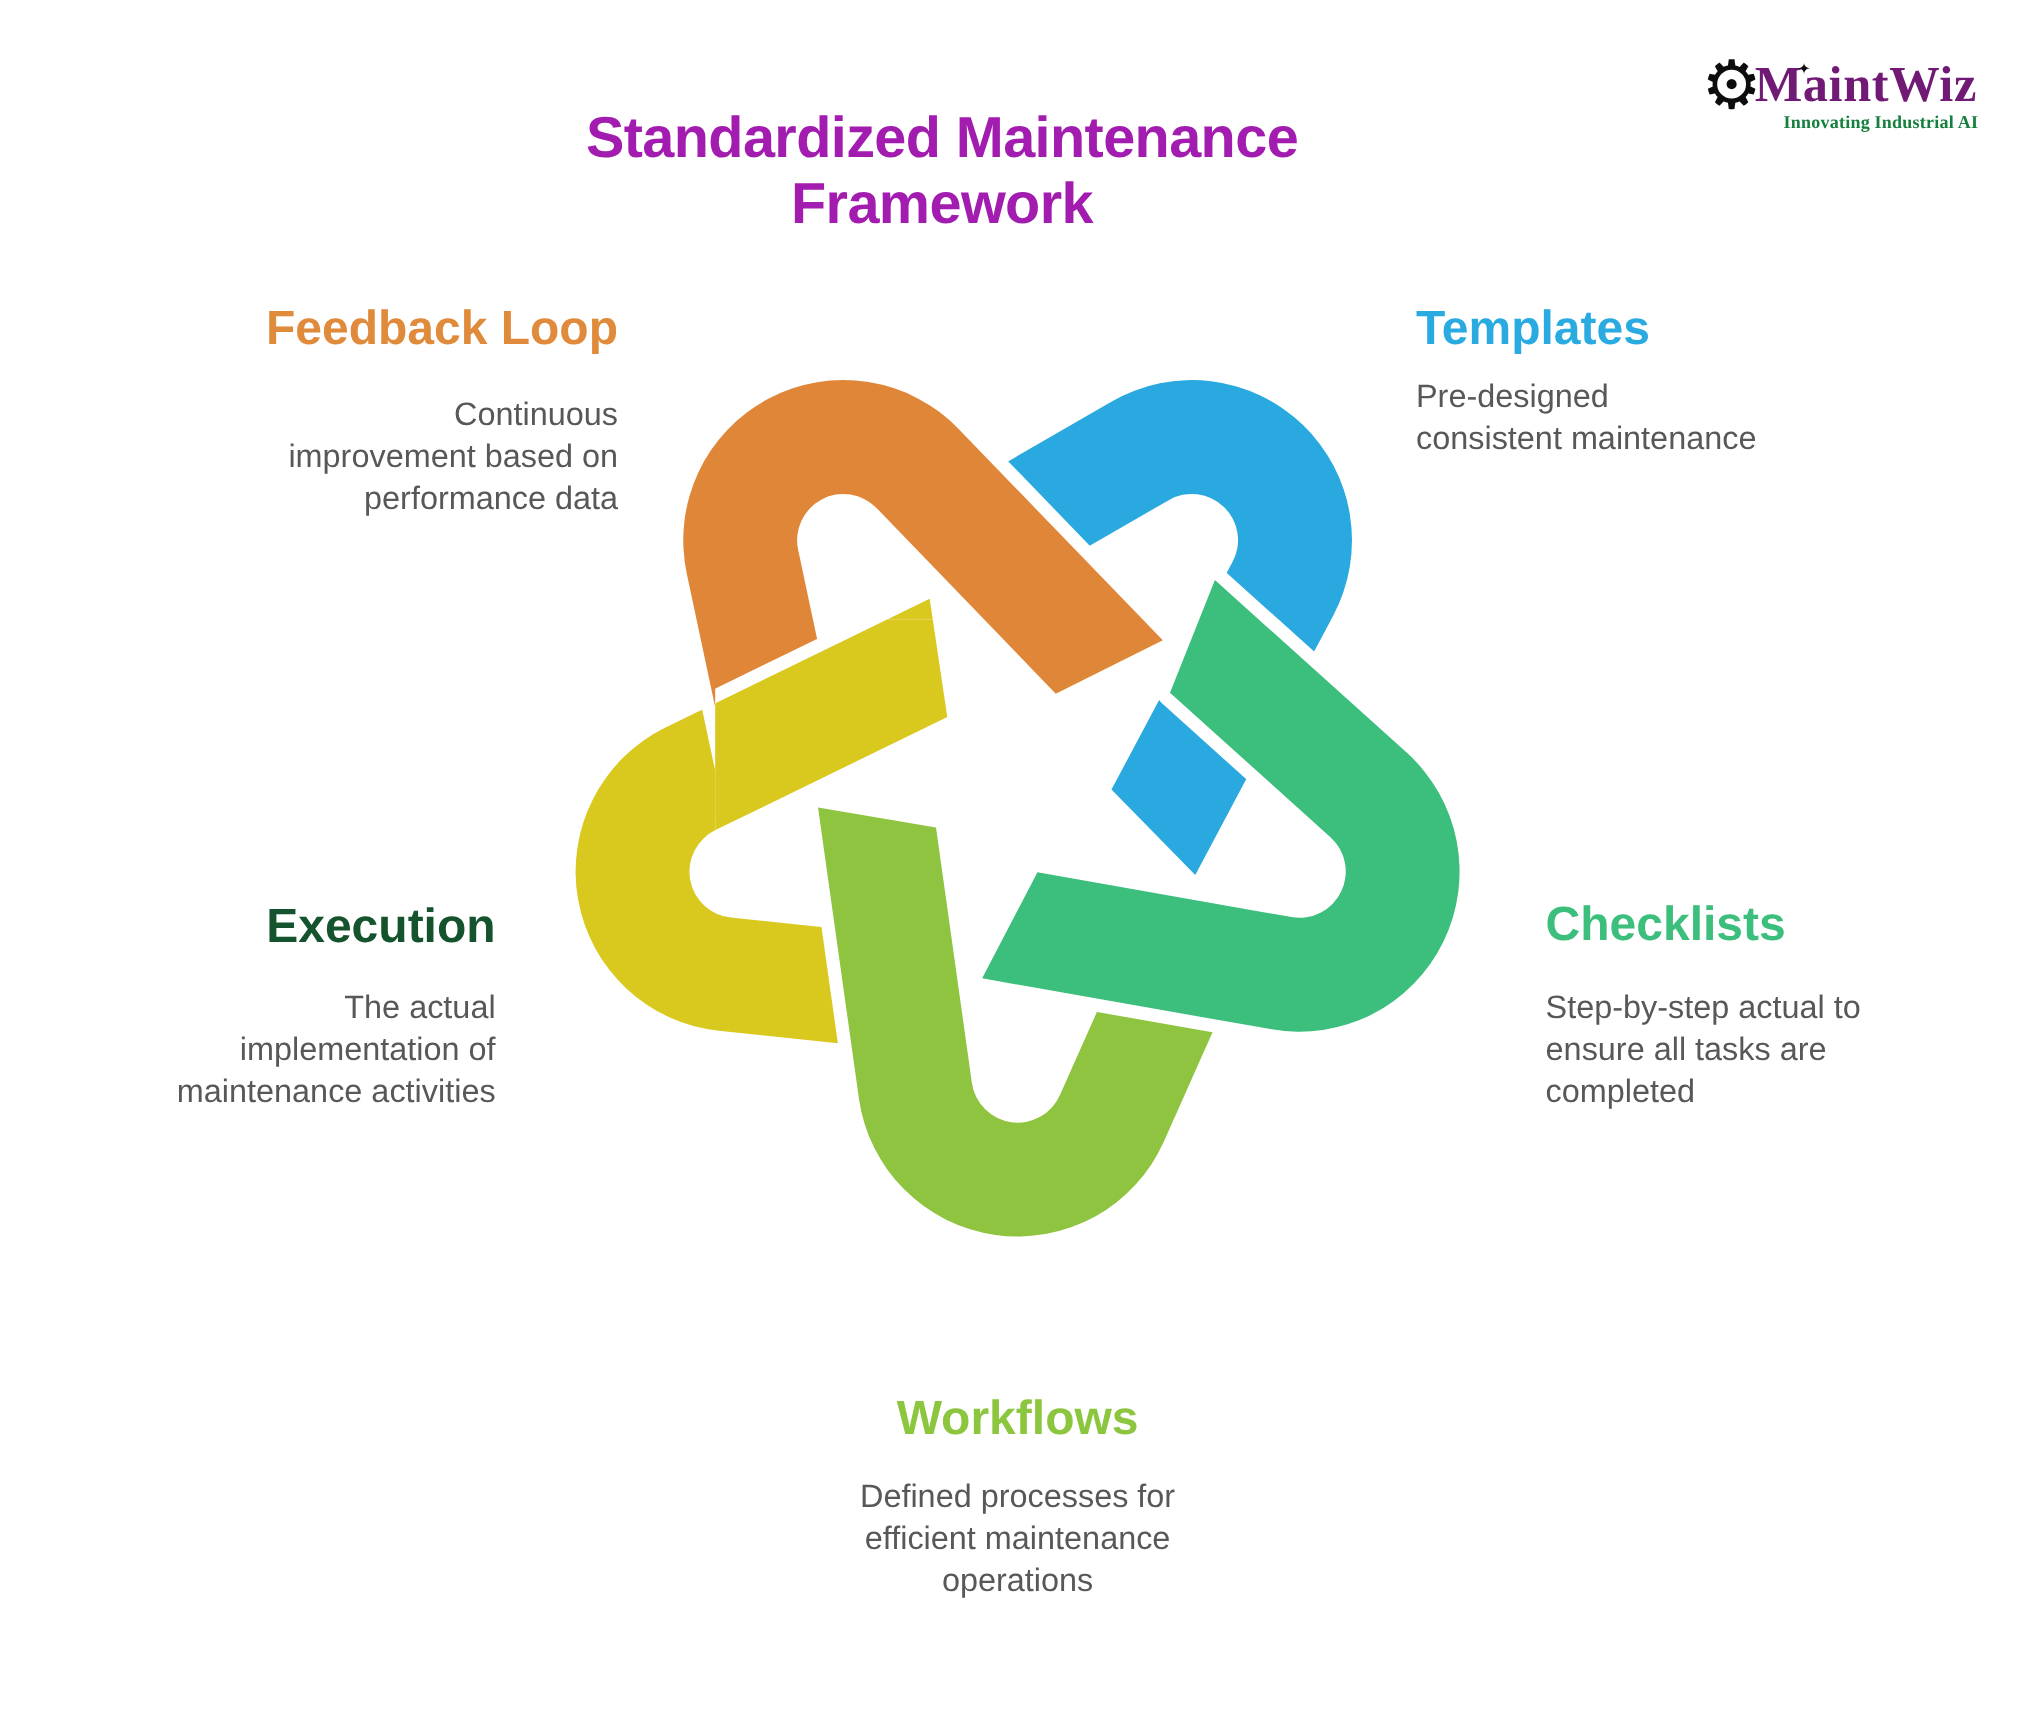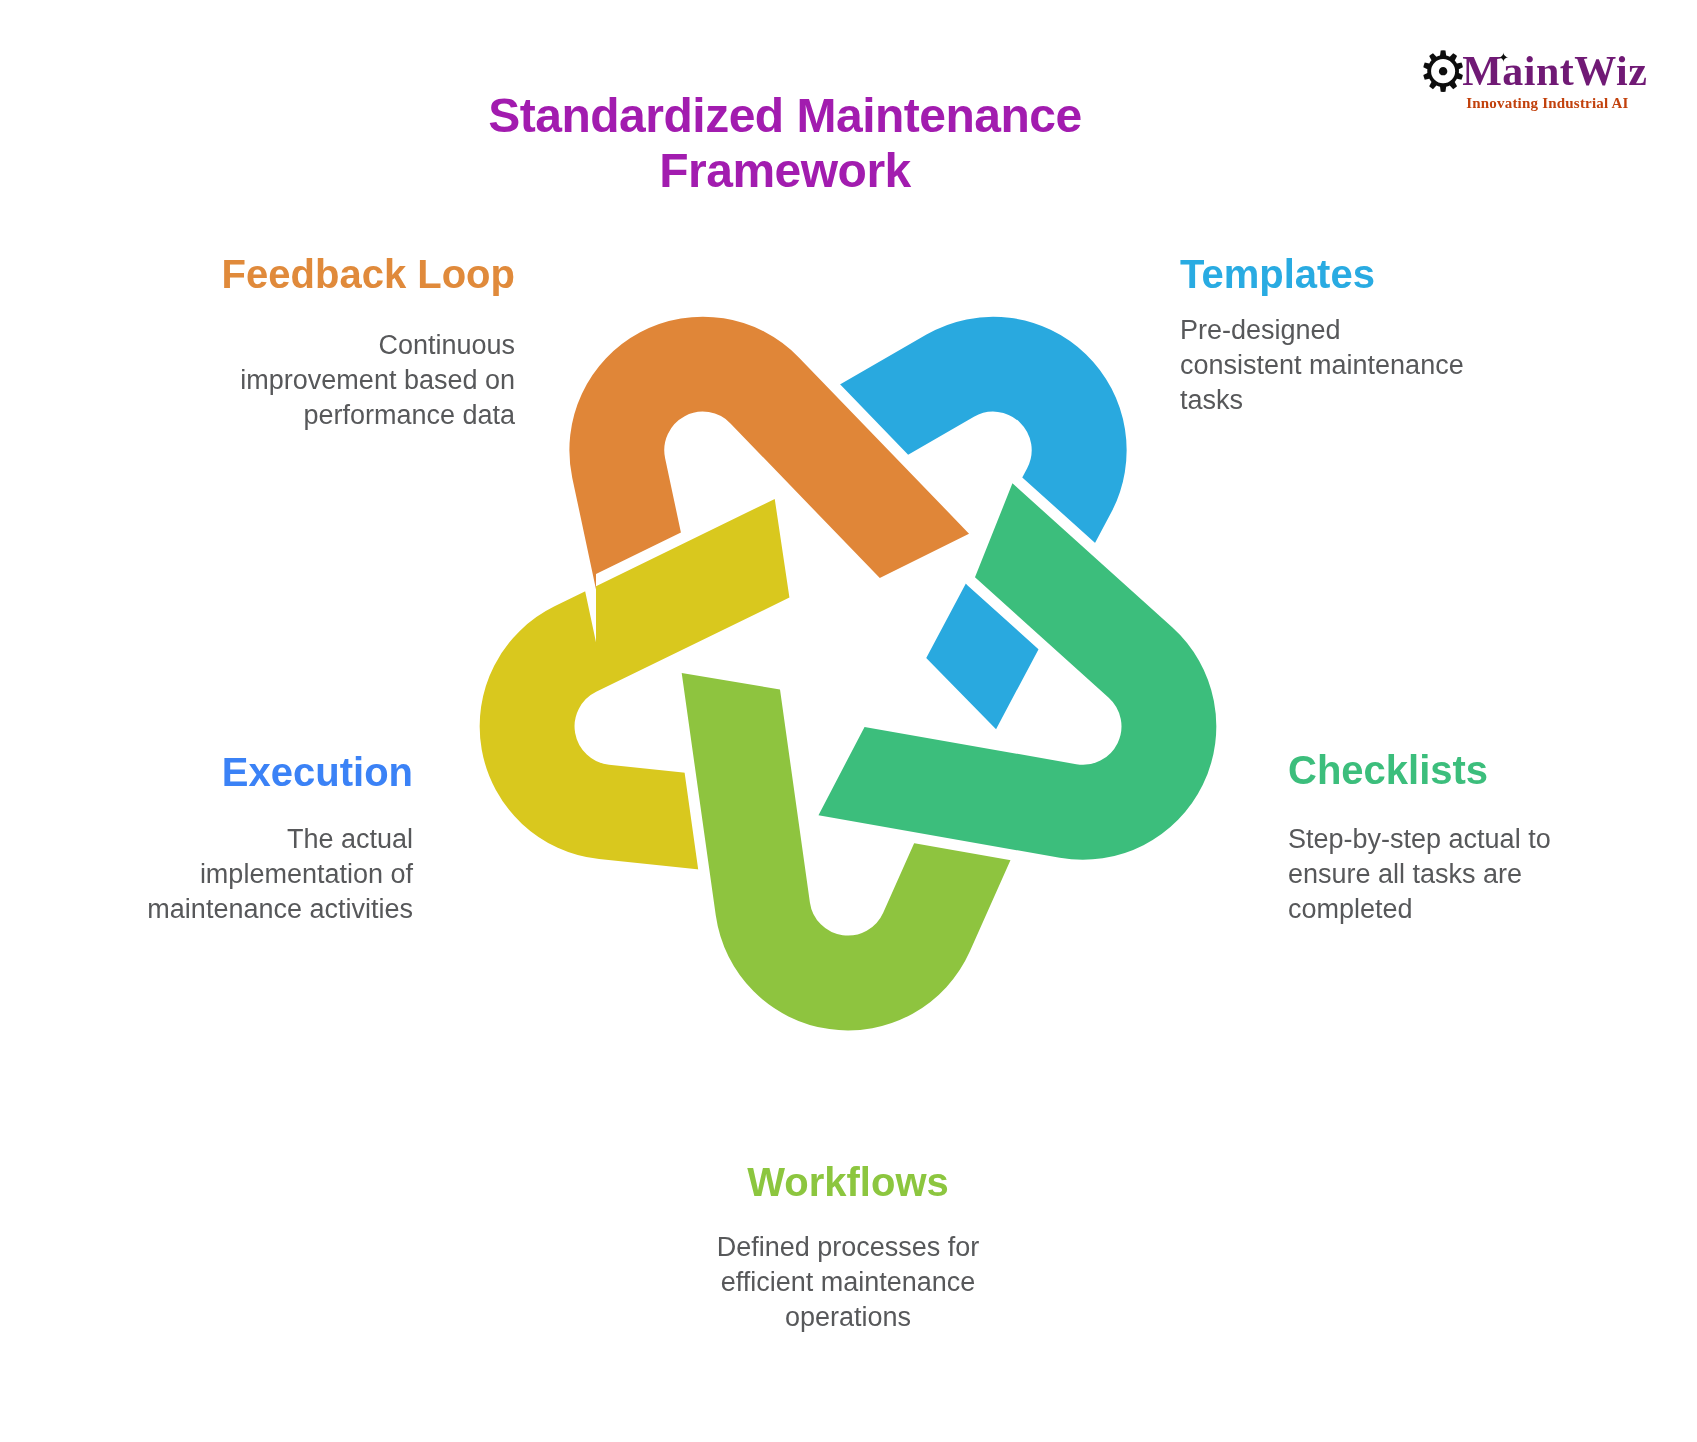--- a/index.html
+++ b/index.html
@@ -11,21 +11,21 @@
          font-size:48px;font-weight:700;color:#a21caf;letter-spacing:-0.5px;}
 
   
   .logo{position:absolute;left:1418px;top:48px;width:250px;}
   .logo-row{display:flex;align-items:flex-start;}
   .gear{font-family:"DejaVu Sans",sans-serif;font-size:56px;line-height:56px;color:#0d0d0d;
         margin-right:-6px;margin-top:-4px;}
   .logo-name{font-family:"Liberation Serif","DejaVu Serif",serif;font-size:42px;line-height:46px;
              font-weight:700;color:#701a75;letter-spacing:0.5px;}
   .logo-tag{font-family:"Liberation Serif","DejaVu Serif",serif;font-size:15px;font-weight:700;
-            color:#c2410c;letter-spacing:0.2px;margin-top:1px;margin-left:4px;}
+            color:#15803d;letter-spacing:0.2px;margin-top:1px;margin-left:24px;}
   .sparkle{position:absolute;left:80px;top:2px;font-size:13px;color:#0d0d0d;}
 
   
   .sec-heading{position:absolute;font-size:40px;font-weight:700;white-space:nowrap;}
   .sec-body{position:absolute;font-size:27px;line-height:35px;color:#57585a;white-space:nowrap;}
   .align-r{text-align:right;}
   .align-l{text-align:left;}
   .align-c{text-align:center;}
 
   #feedback-heading {right:1182px;top:252px;}
@@ -107,31 +107,30 @@
   <div class="sec-body align-r" id="feedback-body">
       <div>Continuous</div>
       <div>improvement based on</div>
       <div>performance data</div>
     </div>
 
   <div class="sec-heading align-l" id="templates-heading" style="color: rgb(41, 171, 226);">Templates</div>
   <div class="sec-body align-l" id="templates-body">
       <div>Pre-designed</div>
       <div>consistent maintenance</div>
-      <div>tasks</div>
     </div>
 
   <div class="sec-heading align-l" id="checklists-heading" style="color: rgb(60, 190, 124);">Checklists</div>
   <div class="sec-body align-l" id="checklists-body">
       <div>Step-by-step actual to</div>
       <div>ensure all tasks are</div>
       <div>completed</div>
     </div>
 
-  <div class="sec-heading align-r" id="execution-heading" style="color: #3b82f6;">Execution</div>
+  <div class="sec-heading align-r" id="execution-heading" style="color: #14532d;">Execution</div>
   <div class="sec-body align-r" id="execution-body">
       <div>The actual</div>
       <div>implementation of</div>
       <div>maintenance activities</div>
     </div>
 
   <div class="sec-heading align-c" id="workflows-heading" style="color: rgb(140, 198, 63);">Workflows</div>
   <div class="sec-body align-c" id="workflows-body">
       <div>Defined processes for</div>
       <div>efficient maintenance</div>

